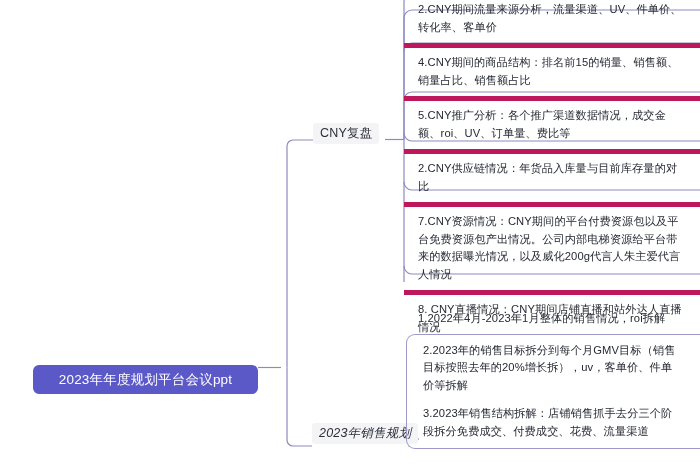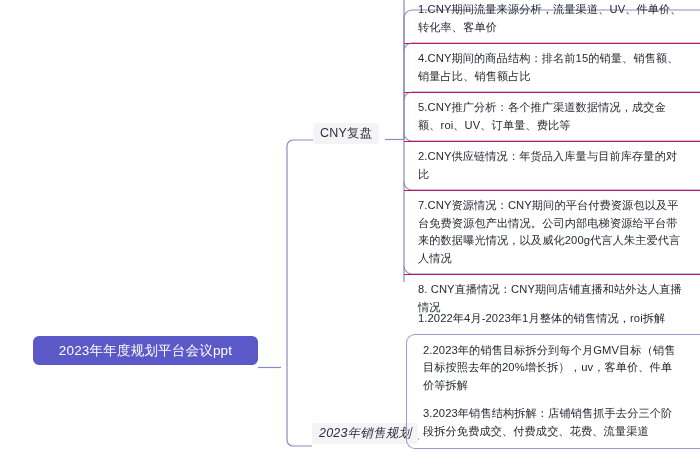--- a/index.html
+++ b/index.html
@@ -28,21 +28,21 @@
     top: 0;
     width: 700px;
     height: 470px;
     pointer-events: none;
   }
 
   
   .root-node {
     position: absolute;
     left: 33px;
-    top: 336px;
+    top: 365px;
     width: 225px;
     height: 29px;
     background: #5b58c8;
     border-radius: 6px;
     display: flex;
     align-items: center;
     justify-content: center;
     box-sizing: border-box;
   }
   .root-node-label {
@@ -85,21 +85,21 @@
     left: 404px;
     width: 296px;
   }
   #leaf-col-review { top: -6px; }
   #leaf-col-plan   { top: 305px; }
 
   .leaf-item {
     position: relative;
     box-sizing: border-box;
     padding: 6px 18px 7px 14px;
-    border-top: 1px solid #be185d;
+    border-top: 5px solid #be185d;
   }
   .leaf-item:first-child {
     border-top: 1px solid #cfcde4;
   }
   .leaf-text {
     color: #262a33;
     font-size: 11.2px;
     line-height: 17.5px;
     letter-spacing: 0.1px;
     white-space: pre-wrap;
@@ -171,21 +171,21 @@
   <div class="branch-node" id="branch-cny-review">
     <span class="branch-node-label">CNY复盘</span>
   </div>
 
   <div class="branch-node" id="branch-sales-plan">
     <span class="branch-node-label">2023年销售规划</span>
   </div>
 
   <div class="leaf-col" id="leaf-col-review">
     <div class="leaf-item">
-      <div class="leaf-text">1.CNY期间流量来源分析，流量渠道、UV、件单价、转化率、客单价</div>
+      <div class="leaf-text">2.CNY期间流量来源分析，流量渠道、UV、件单价、转化率、客单价</div>
     </div>
     <div class="leaf-item">
       <div class="leaf-text">4.CNY期间的商品结构：排名前15的销量、销售额、销量占比、销售额占比</div>
     </div>
     <div class="leaf-item">
       <div class="leaf-text">5.CNY推广分析：各个推广渠道数据情况，成交金额、roi、UV、订单量、费比等</div>
     </div>
     <div class="leaf-item">
       <div class="leaf-text">2.CNY供应链情况：年货品入库量与目前库存量的对比</div>
     </div>

